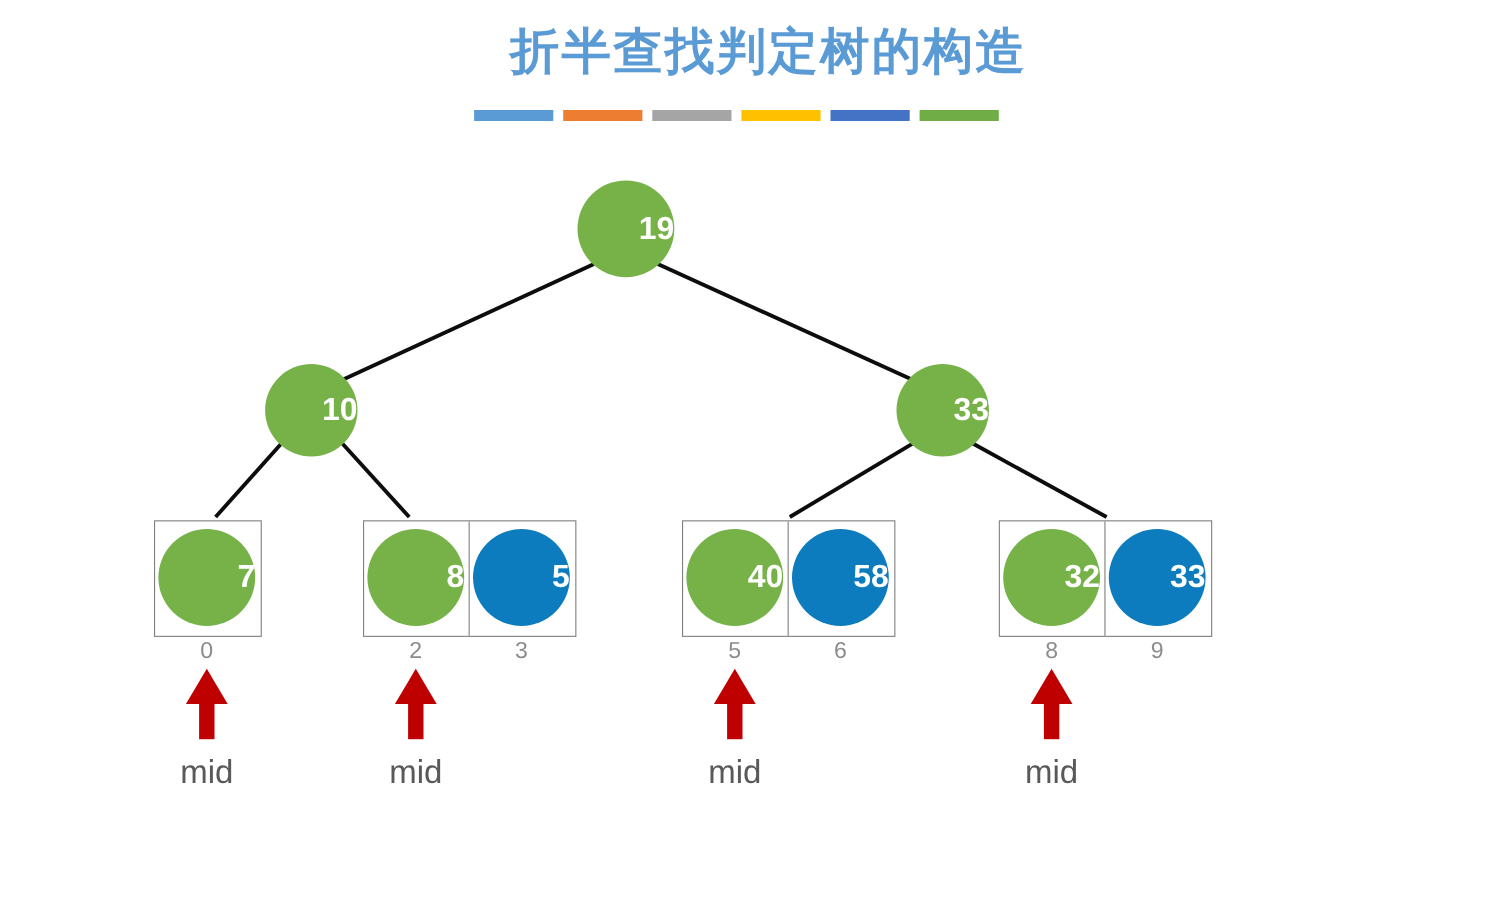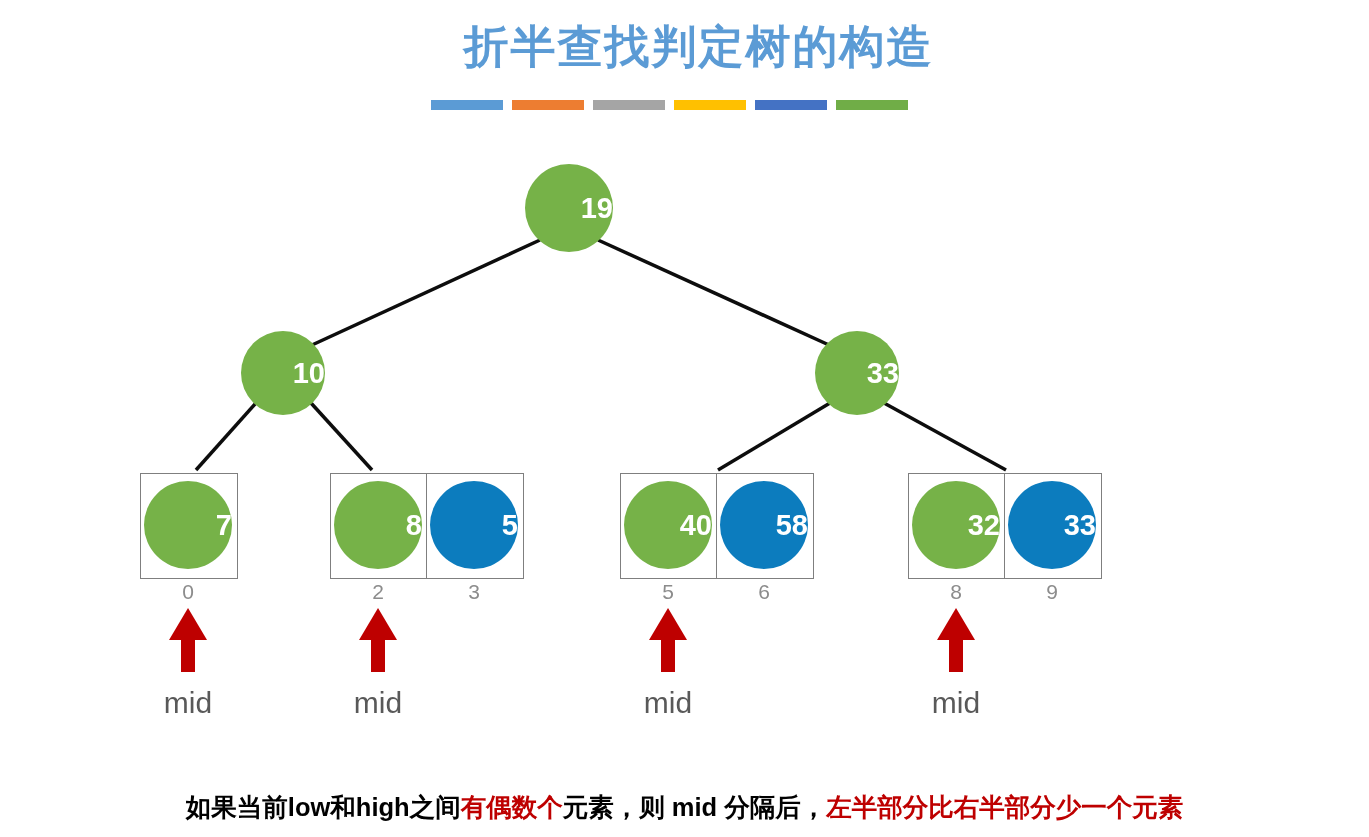--- a/index.html
+++ b/index.html
@@ -228,17 +228,14 @@
         <polygon points="956,608 975,640 937,640" fill="#BE0000"></polygon>
       </g>
     </svg>
   <div id="mid-layer">
       <div class="midlabel" style="left: 128px; color: rgb(89, 89, 89);">mid</div>
       <div class="midlabel" style="left: 318px; color: rgb(89, 89, 89);">mid</div>
       <div class="midlabel" style="left: 608px; color: rgb(89, 89, 89);">mid</div>
       <div class="midlabel" style="left: 896px; color: rgb(89, 89, 89);">mid</div>
     </div>
 
-  <div class="caption line2">
-    <span>如果当前low和high之间</span><span class="red">有偶数个</span><span>元素，则 mid 分隔后，</span><span class="red">左半部分比右半部分少一个元素</span>
-  </div>
 
 </div>
 
 </body></html>

